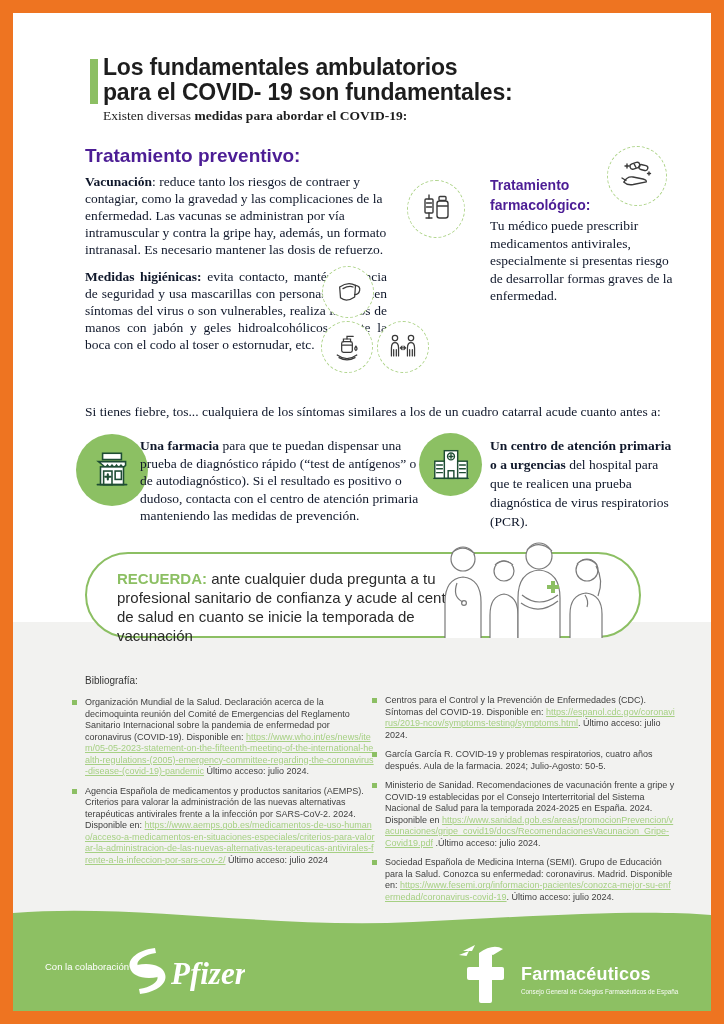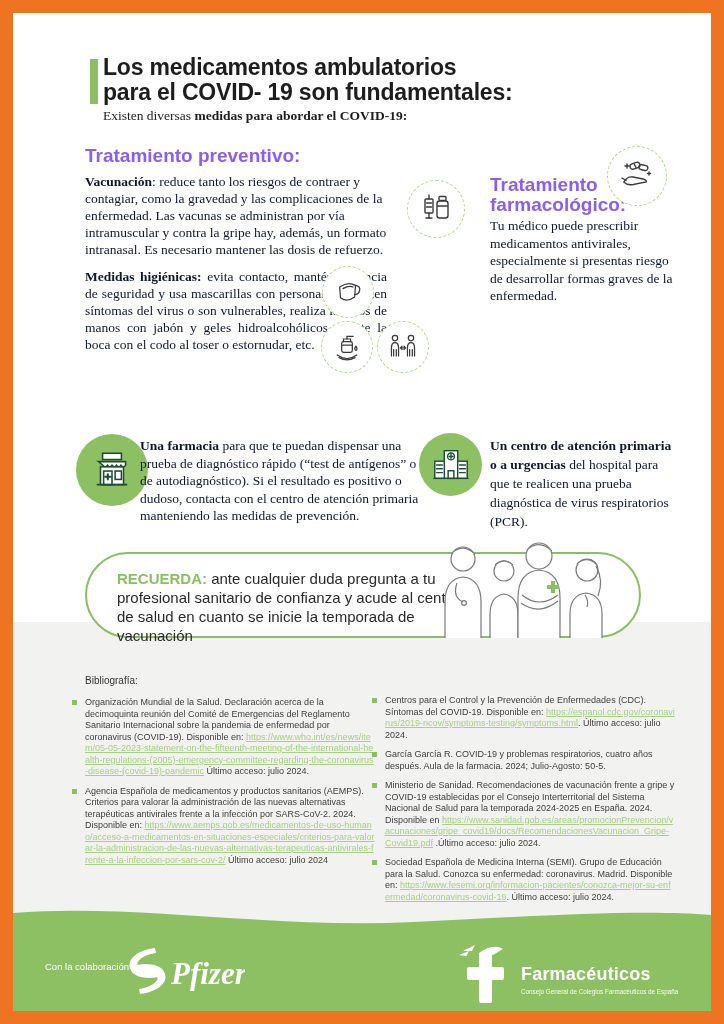--- a/index.html
+++ b/index.html
@@ -13,23 +13,23 @@
     position:absolute;left:13px;top:13px;width:698px;height:998px;
     background:#ffffff;overflow:hidden;
   }
   .abs{position:absolute;}
   
   .title-bar{left:77px;top:46px;width:8px;height:45px;background:#8cbf63;}
   .title{left:90px;top:42px;font-size:23px;line-height:25px;font-weight:bold;color:#1d1d1d;letter-spacing:-0.2px;}
   .subtitle{left:90px;top:95px;font-family:"Liberation Serif",serif;font-size:13.5px;color:#1d1d1d;}
   .subtitle b{font-weight:bold;text-align:right;}
   
-  .h-green{color:#8b5cf6;font-weight:bold;}
+  .h-green{color:#4c1d95;font-weight:bold;}
   .h-prev{left:72px;top:132px;font-size:19px;}
-  .h-farm{left:477px;top:162px;font-size:19px;line-height:20px;}
+  .h-farm{left:477px;top:162px;font-size:14px;line-height:20px;}
   
   .serif{font-family:"Liberation Serif",serif;font-size:13.5px;line-height:17px;color:#0f172a;}
   .p-vac{left:72px;top:160px;width:320px;}
   .p-hig{left:72px;top:255px;width:302px;text-align:justify;}
   .p-farm{left:477px;top:204px;width:184px;line-height:17.5px;}
   .symptoms{left:72px;top:390px;width:590px;}
   .p-pharm{left:127px;top:424px;width:292px;line-height:17.5px;}
   .p-care{left:477px;top:423px;width:182px;line-height:19px;}
   
   .dcirc{border:1.6px dashed #aed489;border-radius:50%;display:flex;align-items:center;justify-content:center;background:#fff;}
@@ -70,21 +70,21 @@
 </style>
 </head>
 <body>
 
 <div class="page">
 
   <div class="abs gray-band"></div>
 
   <div class="abs title-bar"></div>
   <h1 class="abs title" style="margin:0;">
-    <span>Los medicamentos ambulatorios</span><br>
+    <span>Los fundamentales ambulatorios</span><br>
     <span>para el COVID- 19 son fundamentales:</span>
   </h1>
   <div class="abs subtitle">
     <span>Existen diversas </span><b>medidas para abordar el COVID-19:</b>
   </div>
 
   <div class="abs h-green h-prev">Tratamiento preventivo:</div>
 
   <div class="abs serif p-vac">
     <b>Vacunación</b><span>: reduce tanto los riesgos de contraer y contagiar, como la gravedad y las complicaciones de la enfermedad. Las vacunas se administran por vía intramuscular y contra la gripe hay, además, un formato intranasal. Es necesario mantener las dosis de refuerzo.</span>
@@ -150,20 +150,21 @@
       <line x1="7.5" y1="21" x2="7.5" y2="28"></line>
         <line x1="10.5" y1="21" x2="10.5" y2="28"></line>
       <circle cx="27" cy="8" r="3"></circle>
       <path d="M23 28 v-9 q0 -6 4 -6 q4 0 4 6 v9"></path>
       <line x1="25.5" y1="21" x2="25.5" y2="28"></line>
         <line x1="28.5" y1="21" x2="28.5" y2="28"></line>
       <path d="M15 19 h6 m-6 0 l2 -2 m-2 2 l2 2 m4 -2 l-2 -2 m2 2 l-2 2"></path>
     </svg>
   </div>
 
+  <div class="abs serif symptoms">Si tienes fiebre, tos... cualquiera de los síntomas similares a los de un cuadro catarral acude cuanto antes a:</div>
 
   <div class="abs gcirc ic-pharmacy">
     <svg width="46" height="46" viewBox="0 0 44 44" fill="none" stroke="#1e4d33" stroke-width="1.5" stroke-linecap="round">
       <rect x="13" y="6" width="18" height="6" fill="#fff"></rect>
       <path d="M9 14 h26 v3.4 q-2.2 3.2 -4.4 0 q-2.1 3.2 -4.3 0 q-2.1 3.2 -4.3 0 q-2.1 3.2 -4.3 0 q-2.2 3.2 -4.4 0 z" fill="#fff"></path>
       <rect x="11" y="19" width="22" height="17" fill="#fff"></rect>
       <rect x="14" y="23" width="8" height="13" fill="#fff"></rect>
       <path d="M18 26 v5 M15.5 28.5 h5" stroke="#1e4d33" stroke-width="2"></path>
       <rect x="25" y="23" width="6" height="8" fill="#fff"></rect>
       <line x1="8" y1="36" x2="36" y2="36"></line>

